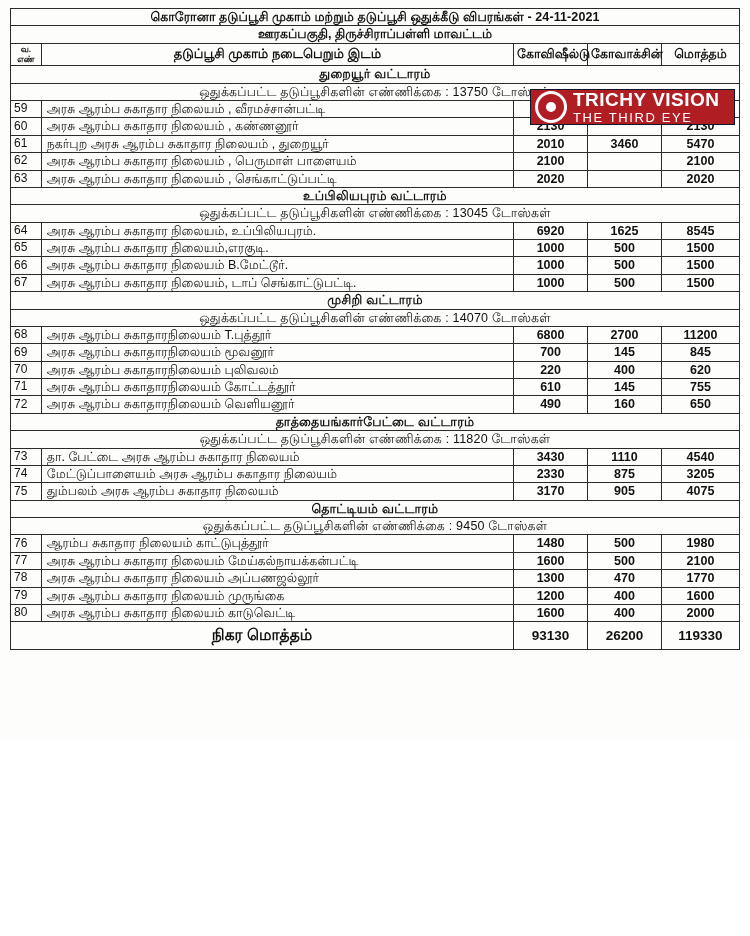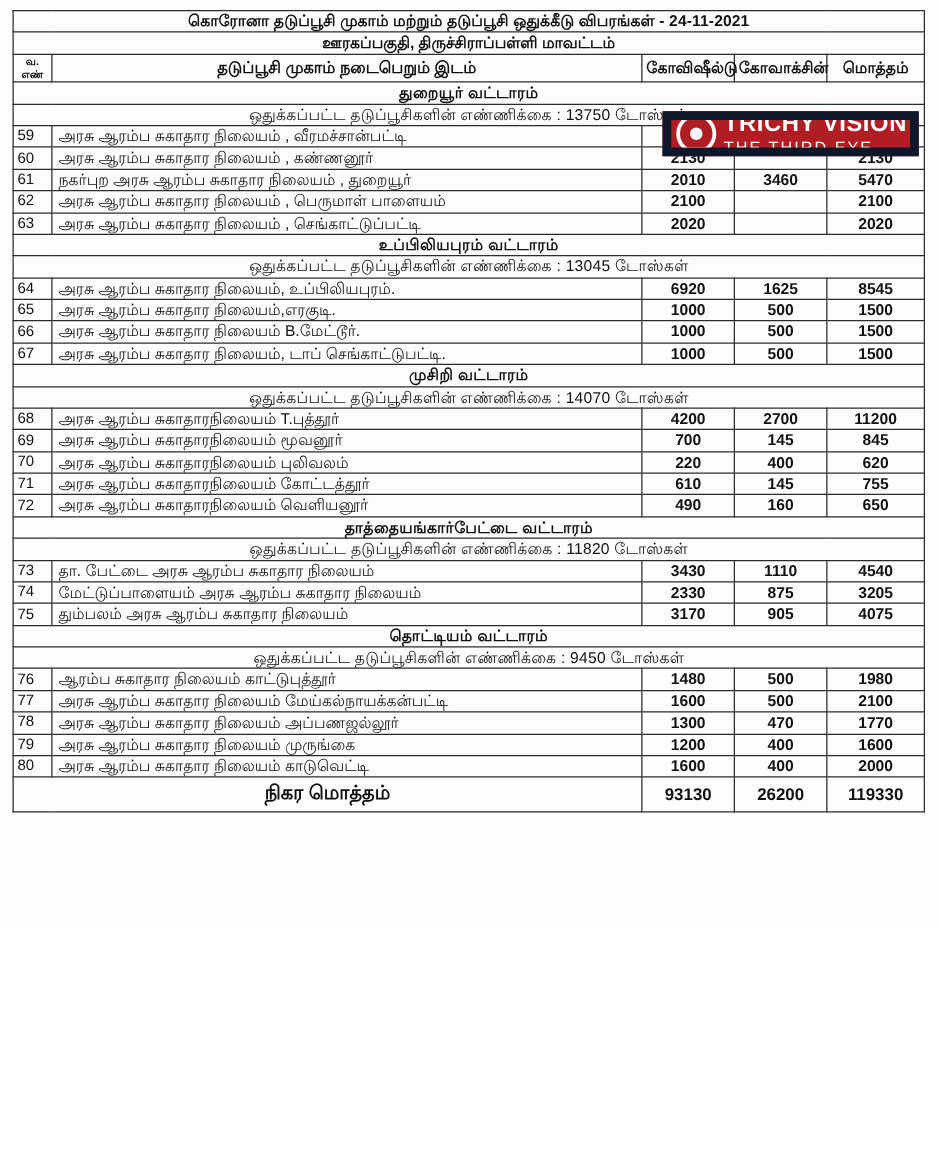--- a/index.html
+++ b/index.html
@@ -99,21 +99,21 @@
   .total-row td.num { font-size: 13.5px; }
 
   
   .logo {
     position: absolute;
     top: 89px;
     left: 530px;
     width: 205px;
     height: 36px;
     background: #b01e24;
-    border: 7px solid #0f172a;
+    border: 1px solid #0f172a;
     display: flex;
     align-items: center;
     padding-left: 4px;
     overflow: hidden;
   }
   .logo .eye-wrap {
     width: 32px; height: 32px;
     border-radius: 50%;
     background: #ffffff;
     display: flex; align-items: center; justify-content: center;
@@ -250,21 +250,21 @@
         </tr>
         <tr class="taluk-row">
           <td colspan="5">முசிறி  வட்டாரம்</td>
         </tr>
         <tr class="alloc-row">
           <td colspan="5">ஒதுக்கப்பட்ட தடுப்பூசிகளின் எண்ணிக்கை : 14070 டோஸ்கள்</td>
         </tr>
         <tr class="data-row">
           <td class="sn">68</td>
           <td class="place">அரசு ஆரம்ப சுகாதாரநிலையம் T.புத்தூர்</td>
-          <td class="num">4200</td>
+          <td class="num">6800</td>
           <td class="num">2700</td>
           <td class="num">11200</td>
         </tr>
         <tr class="data-row">
           <td class="sn">69</td>
           <td class="place">அரசு ஆரம்ப சுகாதாரநிலையம் மூவனூர்</td>
           <td class="num">700</td>
           <td class="num">145</td>
           <td class="num">845</td>
         </tr>

